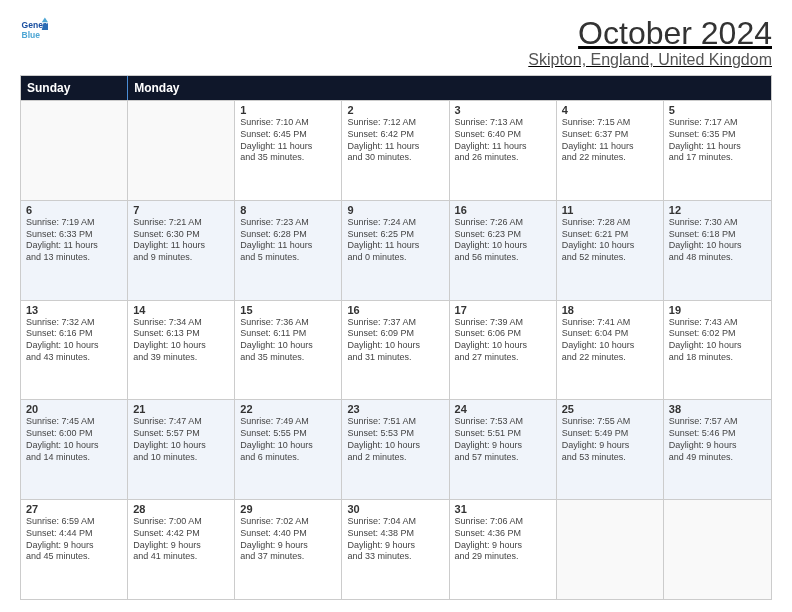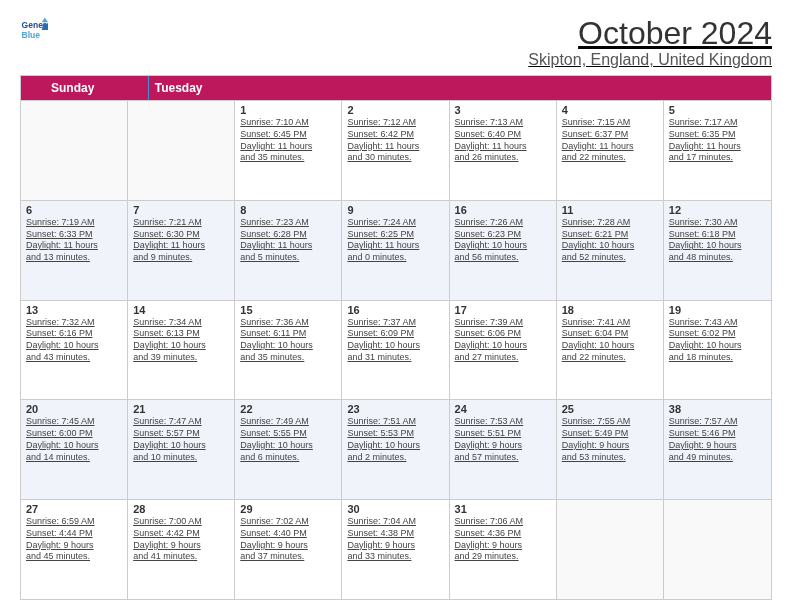--- a/index.html
+++ b/index.html
@@ -48,22 +48,21 @@
     }
     .calendar {
       flex: 1;
       display: flex;
       flex-direction: column;
       border: 1px solid #ccc;
     }
     .cal-header {
       display: grid;
       grid-template-columns: repeat(7, 1fr);
-      background: #be185d;
-      padding-left: 24px;
+      background: #0f172a;
     }
     .cal-header-cell {
       color: #fff;
       font-size: 12px;
       font-weight: bold;
       padding: 5px 6px;
       border-right: 1px solid #4a8dd5;
     }
     .cal-header-cell:last-child {
       border-right: none;
@@ -97,21 +96,20 @@
     .day-num {
       font-size: 11px;
       font-weight: bold;
       color: #333;
       margin-bottom: 1px;
     }
     .cell-text {
       font-size: 9px;
       color: #444;
       line-height: 1.3;
-      text-decoration: underline;
     }
     .alt-row .cal-cell {
       background: #f0f4fa;
     }
   </style>
 </head>
 <body>
 
 <div class="page">
   <div class="header">
@@ -125,21 +123,21 @@
     </div>
     <div class="title-block">
       <div class="month-title">October 2024</div>
       <div class="location">Skipton, England, United Kingdom</div>
     </div>
   </div>
 
   <div class="calendar">
     <div class="cal-header">
     <div class="cal-header-cell">Sunday</div>
-        <div class="cal-header-cell">Tuesday</div>
+        <div class="cal-header-cell">Monday</div>
       </div>
     <div class="cal-body">
     <div class="cal-row">
           <div class="cal-cell empty"></div>
           <div class="cal-cell empty"></div>
           <div class="cal-cell">
             <div class="day-num">1</div>
             <div class="cell-text">Sunrise: 7:10 AM<br>Sunset: 6:45 PM<br>Daylight: 11 hours<br>and 35 minutes.</div>
           </div>
           <div class="cal-cell">

